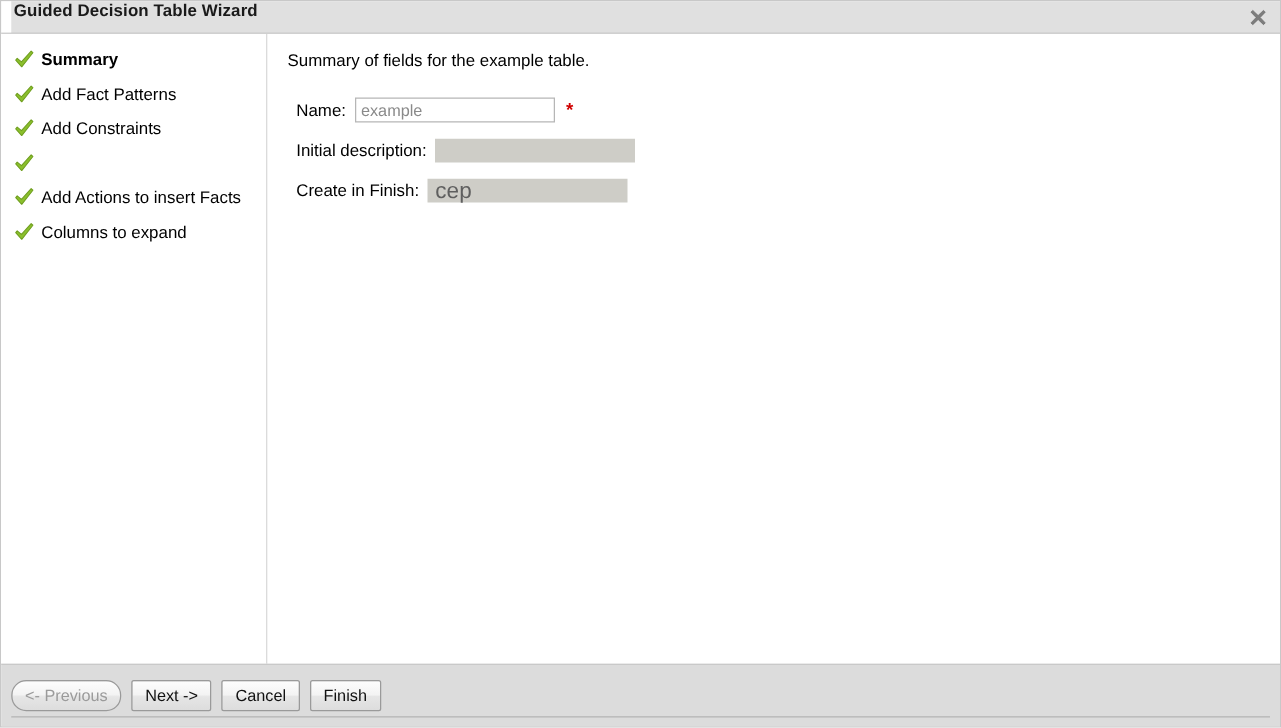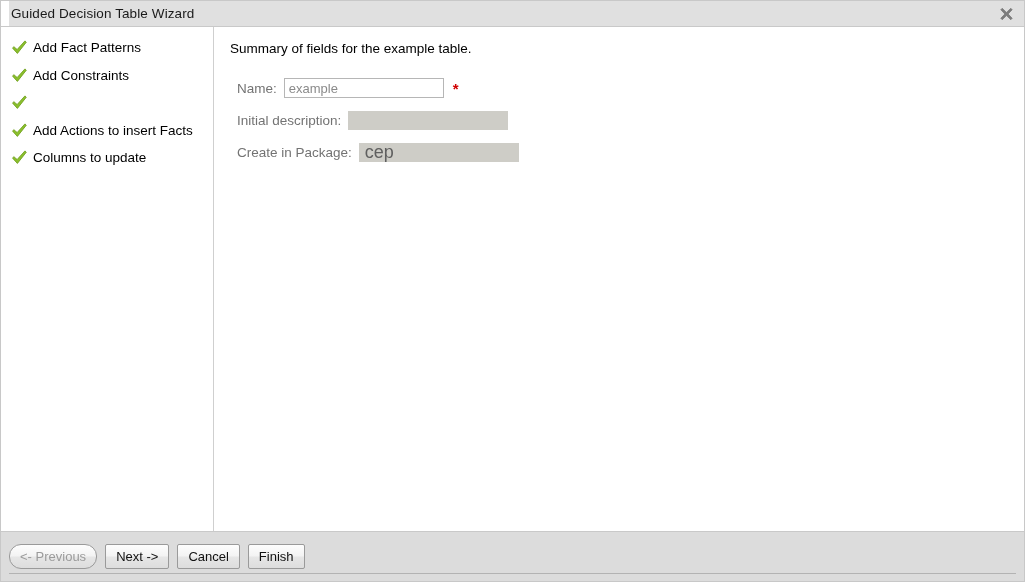--- a/index.html
+++ b/index.html
@@ -30,22 +30,22 @@
   }
 
   
   .titlebar {
     position: relative;
     height: 26px;
     min-height: 26px;
     background: #e0e0e0;
     border-bottom: 1px solid #c9c9c9;
     display: flex;
-    align-items: center;
-    box-sizing: border-box;
+    box-sizing: border-box;
+    font-weight: bold;
   }
   .titlebar-left-accent {
     width: 8px;
     height: 100%;
     background: #ffffff;
   }
   .title-text {
     font-size: 13.5px;
     color: #1a1a1a;
     letter-spacing: 0.1px;
@@ -123,21 +123,21 @@
     margin-left: 7px;
   }
   .form-row {
     display: flex;
     align-items: center;
     margin-bottom: 8px;
     height: 24px;
   }
   .form-label {
     font-size: 13.5px;
-    color: #737373;
+    color: #000000;
     text-align: right;
     white-space: nowrap;
     padding-right: 7px;
   }
   .name-input {
     width: 160px;
     height: 20px;
     box-sizing: border-box;
     border: 1px solid #b6b6b6;
     background: #ffffff;
@@ -226,20 +226,27 @@
       <svg width="15" height="15" viewBox="0 0 15 15" aria-hidden="true">
         <path d="M3.2 1.8 L1.8 3.2 L5.9 7.5 L1.8 11.8 L3.2 13.2 L7.5 9.1 L11.8 13.2 L13.2 11.8 L9.1 7.5 L13.2 3.2 L11.8 1.8 L7.5 5.9 Z" fill="#7d7d7d" stroke="#6b6b6b" stroke-width="0.6" stroke-linejoin="round"></path>
       </svg>
     </div>
   </div>
 
   <div class="dialog-body">
 
     <div class="sidebar">
 
+      <div class="step-item active">
+        <svg class="check-icon" viewBox="0 0 16 16">
+          <path d="M1.5 8.6 L2.6 7.2 L5.8 9.9 L13.1 1.8 L14.4 3.0 L6.0 13.6 Z" fill="#8bc02c"></path>
+          <path d="M1.5 8.6 L2.6 7.2 L5.8 9.9 L13.1 1.8 L14.4 3.0 L6.0 13.6 Z" fill="none" stroke="#6f9e1e" stroke-width="0.8" stroke-linejoin="round"></path>
+        </svg>
+        <span class="step-label">Summary</span>
+      </div>
 
       <div class="step-item">
         <svg class="check-icon" viewBox="0 0 16 16">
           <path d="M1.5 8.6 L2.6 7.2 L5.8 9.9 L13.1 1.8 L14.4 3.0 L6.0 13.6 Z" fill="#8bc02c"></path>
           <path d="M1.5 8.6 L2.6 7.2 L5.8 9.9 L13.1 1.8 L14.4 3.0 L6.0 13.6 Z" fill="none" stroke="#6f9e1e" stroke-width="0.8" stroke-linejoin="round"></path>
         </svg>
         <span class="step-label">Add Fact Patterns</span>
       </div>
 
       <div class="step-item">
@@ -263,21 +270,21 @@
           <path d="M1.5 8.6 L2.6 7.2 L5.8 9.9 L13.1 1.8 L14.4 3.0 L6.0 13.6 Z" fill="none" stroke="#6f9e1e" stroke-width="0.8" stroke-linejoin="round"></path>
         </svg>
         <span class="step-label">Add Actions to insert Facts</span>
       </div>
 
       <div class="step-item">
         <svg class="check-icon" viewBox="0 0 16 16">
           <path d="M1.5 8.6 L2.6 7.2 L5.8 9.9 L13.1 1.8 L14.4 3.0 L6.0 13.6 Z" fill="#8bc02c"></path>
           <path d="M1.5 8.6 L2.6 7.2 L5.8 9.9 L13.1 1.8 L14.4 3.0 L6.0 13.6 Z" fill="none" stroke="#6f9e1e" stroke-width="0.8" stroke-linejoin="round"></path>
         </svg>
-        <span class="step-label">Columns to update</span>
+        <span class="step-label">Columns to expand</span>
       </div>
 
     </div>
 
     <div class="content">
       <div class="content-heading">Summary of fields for the example table.</div>
 
       <div class="form">
 
         <div class="form-row">
@@ -285,21 +292,21 @@
           <input class="name-input" type="text" placeholder="example" style="">
           <span class="required-star">*</span>
         </div>
 
         <div class="form-row">
           <span class="form-label">Initial description:</span>
           <div class="disabled-field desc-field"></div>
         </div>
 
         <div class="form-row">
-          <span class="form-label">Create in Package:</span>
+          <span class="form-label">Create in Finish:</span>
           <div class="disabled-field pkg-field">cep</div>
         </div>
 
       </div>
     </div>
 
   </div>
 
   <div class="footer">
     <button class="btn disabled" disabled="">&lt;- Previous</button>

